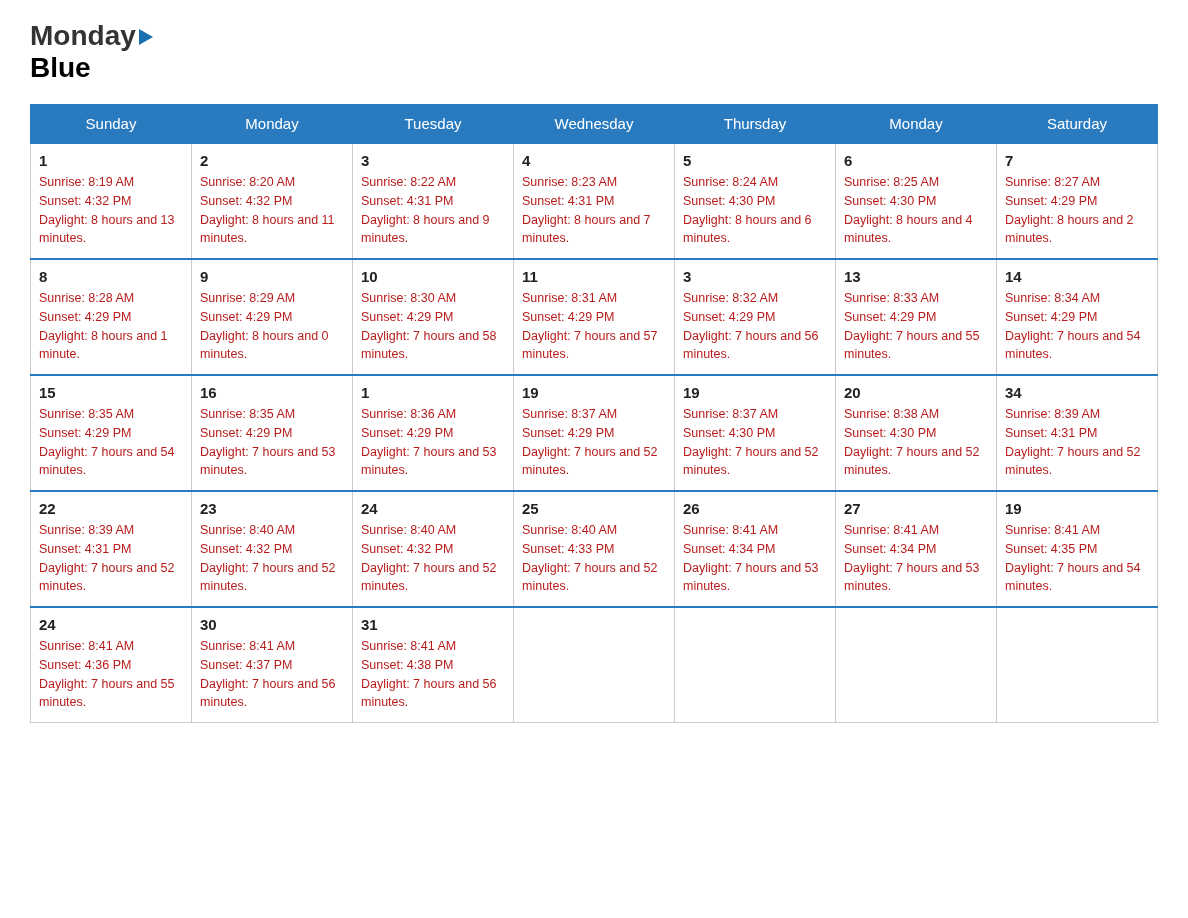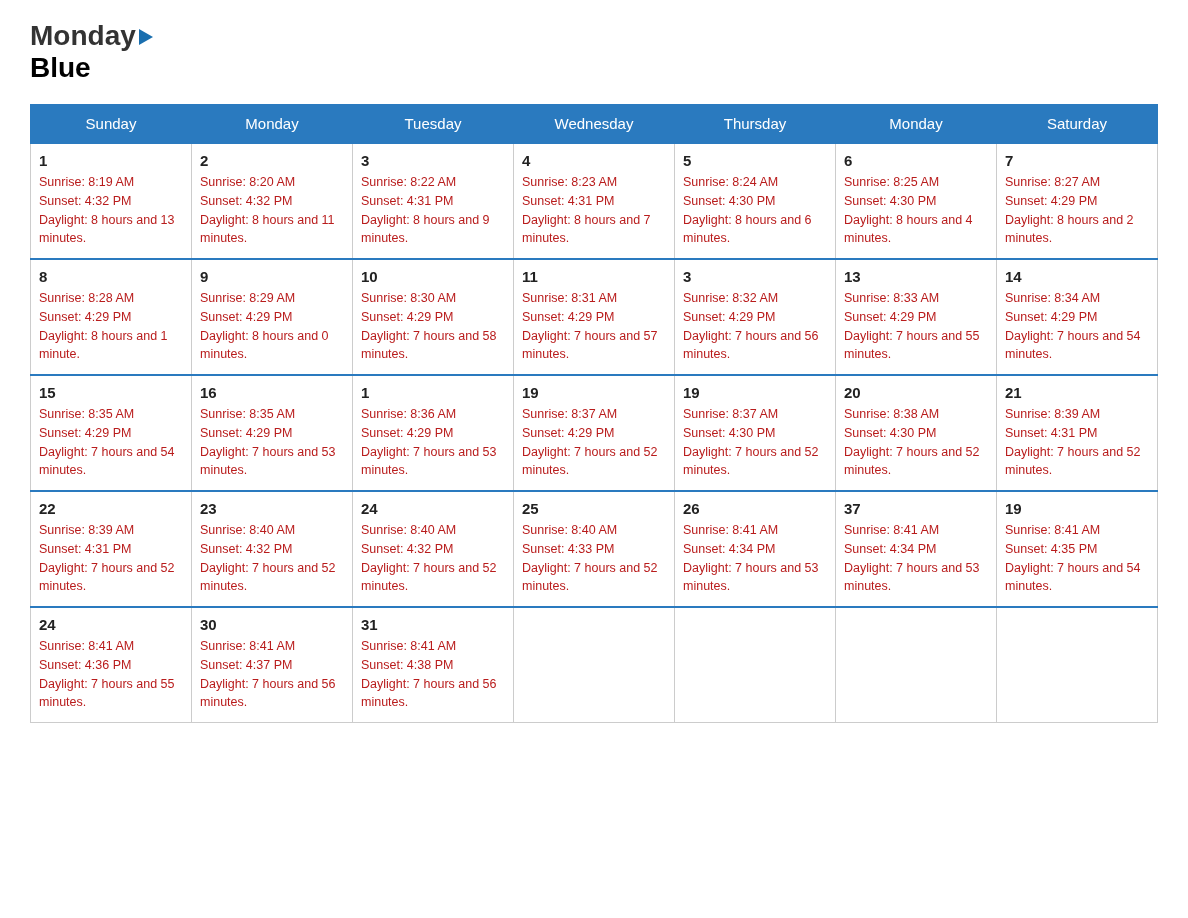--- a/index.html
+++ b/index.html
@@ -181,21 +181,21 @@
         </td>
         <td>
           <div class="day-num">19</div>
           <div class="day-info">Sunrise: 8:37 AM<br>Sunset: 4:30 PM<br>Daylight: 7 hours and 52 minutes.</div>
         </td>
         <td>
           <div class="day-num">20</div>
           <div class="day-info">Sunrise: 8:38 AM<br>Sunset: 4:30 PM<br>Daylight: 7 hours and 52 minutes.</div>
         </td>
         <td>
-          <div class="day-num">21</div>
+          <div class="day-num">34</div>
           <div class="day-info">Sunrise: 8:39 AM<br>Sunset: 4:31 PM<br>Daylight: 7 hours and 52 minutes.</div>
         </td>
       </tr>
       <tr class="week-row">
         <td>
           <div class="day-num">22</div>
           <div class="day-info">Sunrise: 8:39 AM<br>Sunset: 4:31 PM<br>Daylight: 7 hours and 52 minutes.</div>
         </td>
         <td>
           <div class="day-num">23</div>
@@ -207,21 +207,21 @@
         </td>
         <td>
           <div class="day-num">25</div>
           <div class="day-info">Sunrise: 8:40 AM<br>Sunset: 4:33 PM<br>Daylight: 7 hours and 52 minutes.</div>
         </td>
         <td>
           <div class="day-num">26</div>
           <div class="day-info">Sunrise: 8:41 AM<br>Sunset: 4:34 PM<br>Daylight: 7 hours and 53 minutes.</div>
         </td>
         <td>
-          <div class="day-num">37</div>
+          <div class="day-num">27</div>
           <div class="day-info">Sunrise: 8:41 AM<br>Sunset: 4:34 PM<br>Daylight: 7 hours and 53 minutes.</div>
         </td>
         <td>
           <div class="day-num">19</div>
           <div class="day-info">Sunrise: 8:41 AM<br>Sunset: 4:35 PM<br>Daylight: 7 hours and 54 minutes.</div>
         </td>
       </tr>
       <tr class="week-row">
         <td>
           <div class="day-num">24</div>

